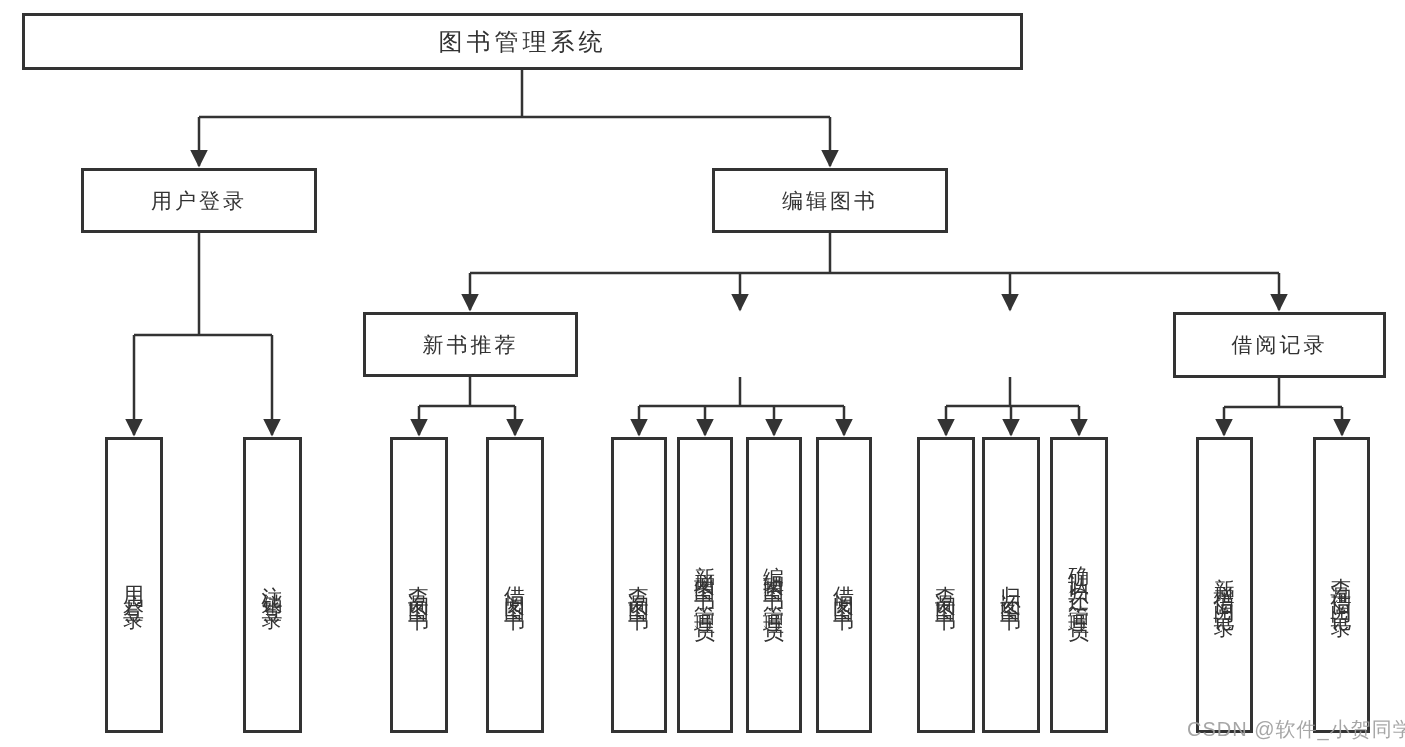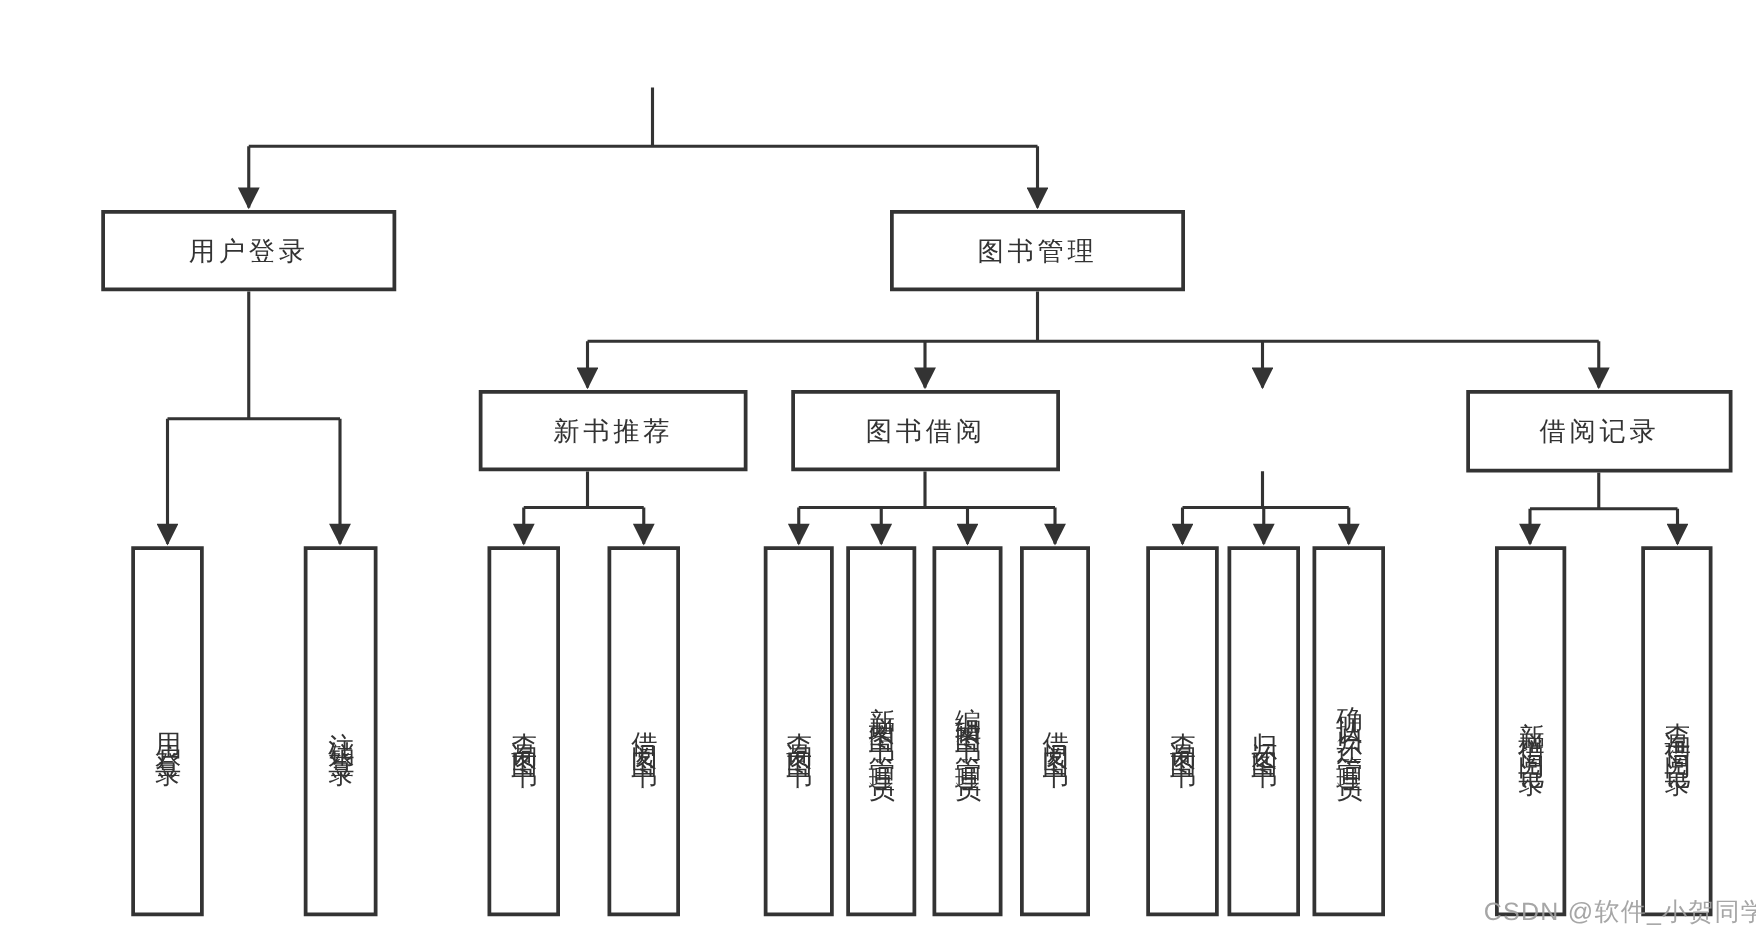--- a/index.html
+++ b/index.html
@@ -41,21 +41,21 @@
     font-size: 21px;
     letter-spacing: 8px;
     line-height: 1;
     white-space: nowrap;
     color: #333333;
   }
   
   .pos-root      { left: 22px;   top: 13px;  width: 1001px; height: 57px; }
   .pos-userlogin { left: 81px;   top: 168px; width: 236px;  height: 65px; }
   .pos-bookmgmt  { left: 712px;  top: 168px; width: 236px;  height: 65px; }
-  .pos-newrec    { left: 363px;  top: 312px; width: 215px;  height: 65px; margin-left: 20px; }
+  .pos-newrec    { left: 363px;  top: 312px; width: 215px;  height: 65px; }
   .pos-borrow    { left: 633px;  top: 312px; width: 215px;  height: 65px; }
   .pos-current   { left: 902px;  top: 312px; width: 216px;  height: 65px; }
   .pos-records   { left: 1173px; top: 312px; width: 213px;  height: 66px; }
   .pos-u1 { left: 105px;  width: 58px; }
   .pos-u2 { left: 243px;  width: 59px; }
   .pos-n1 { left: 390px;  width: 58px; }
   .pos-n2 { left: 486px;  width: 58px; }
   .pos-b1 { left: 611px;  width: 56px; }
   .pos-b2 { left: 677px;  width: 56px; }
   .pos-b3 { left: 746px;  width: 56px; }
@@ -119,33 +119,33 @@
       <path d="M774 406 V435" marker-end="url(#arrow)"></path>
       <path d="M844 406 V435" marker-end="url(#arrow)"></path>
       <path d="M946 406 V435" marker-end="url(#arrow)"></path>
       <path d="M1011 406 V435" marker-end="url(#arrow)"></path>
       <path d="M1079 406 V435" marker-end="url(#arrow)"></path>
       <path d="M1224 407 V435" marker-end="url(#arrow)"></path>
       <path d="M1342 407 V435" marker-end="url(#arrow)"></path>
     </g>
   </svg>
 
+  <div class="node h-node root-node pos-root">
+    <span>图书管理系统</span>
+  </div>
 
   <div class="node h-node pos-userlogin">
     <span>用户登录</span>
   </div>
   <div class="node h-node pos-bookmgmt">
-    <span>图书管理</span>
+    <span>编辑图书</span>
   </div>
 
   <div class="node h-node pos-newrec">
     <span>新书推荐</span>
-  </div>
-  <div class="node h-node pos-borrow">
-    <span>图书借阅</span>
   </div>
   <div class="node h-node pos-records">
     <span>借阅记录</span>
   </div>
 
   <div class="node leaf pos-u1">
     <span class="v-text">用户登录</span>
   </div>
   <div class="node leaf pos-u2">
     <span class="v-text">注销登录</span>

